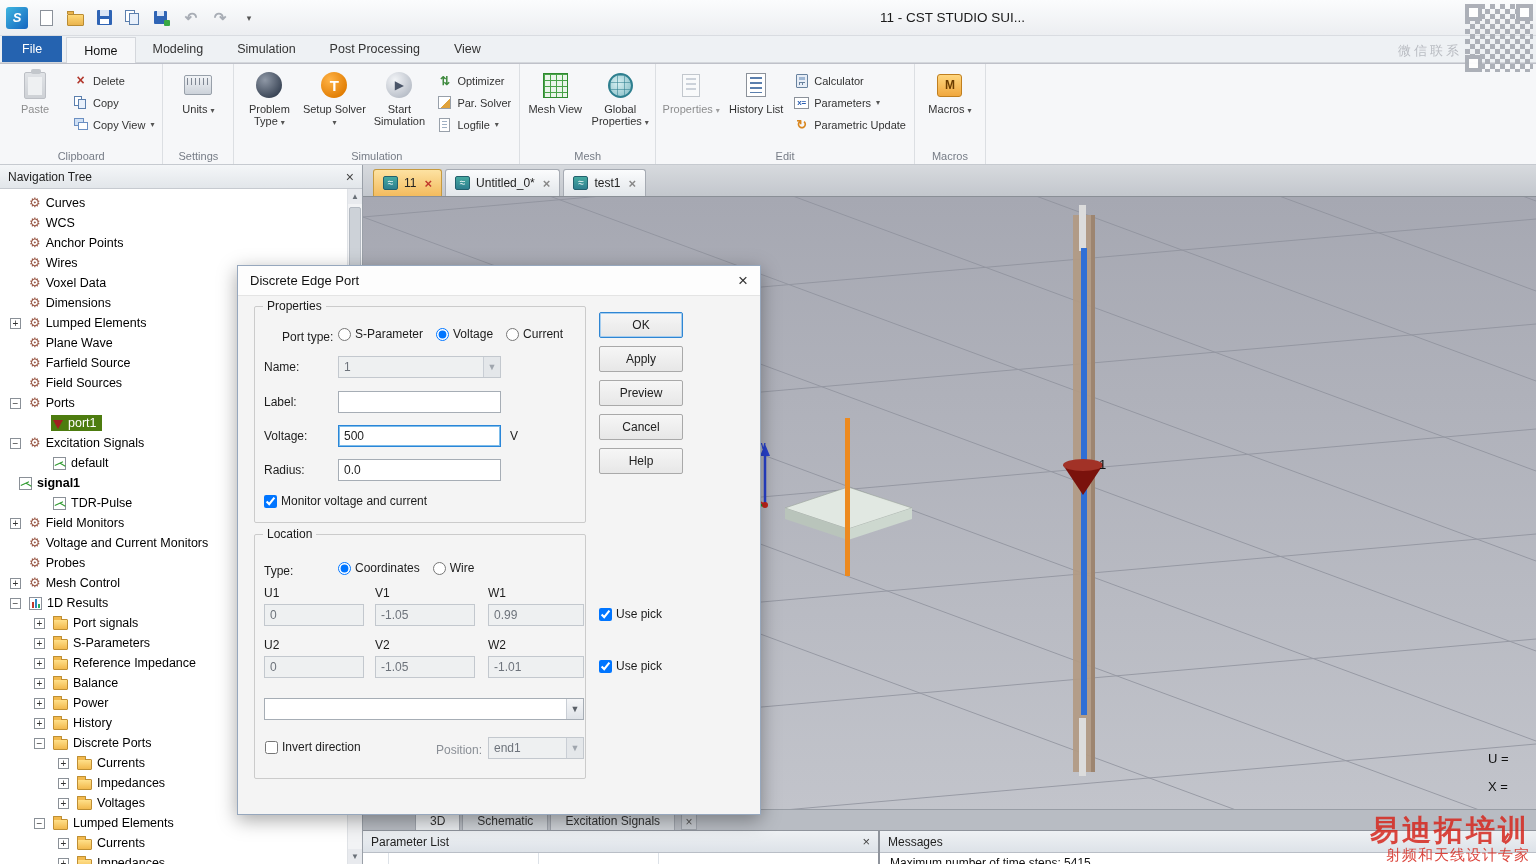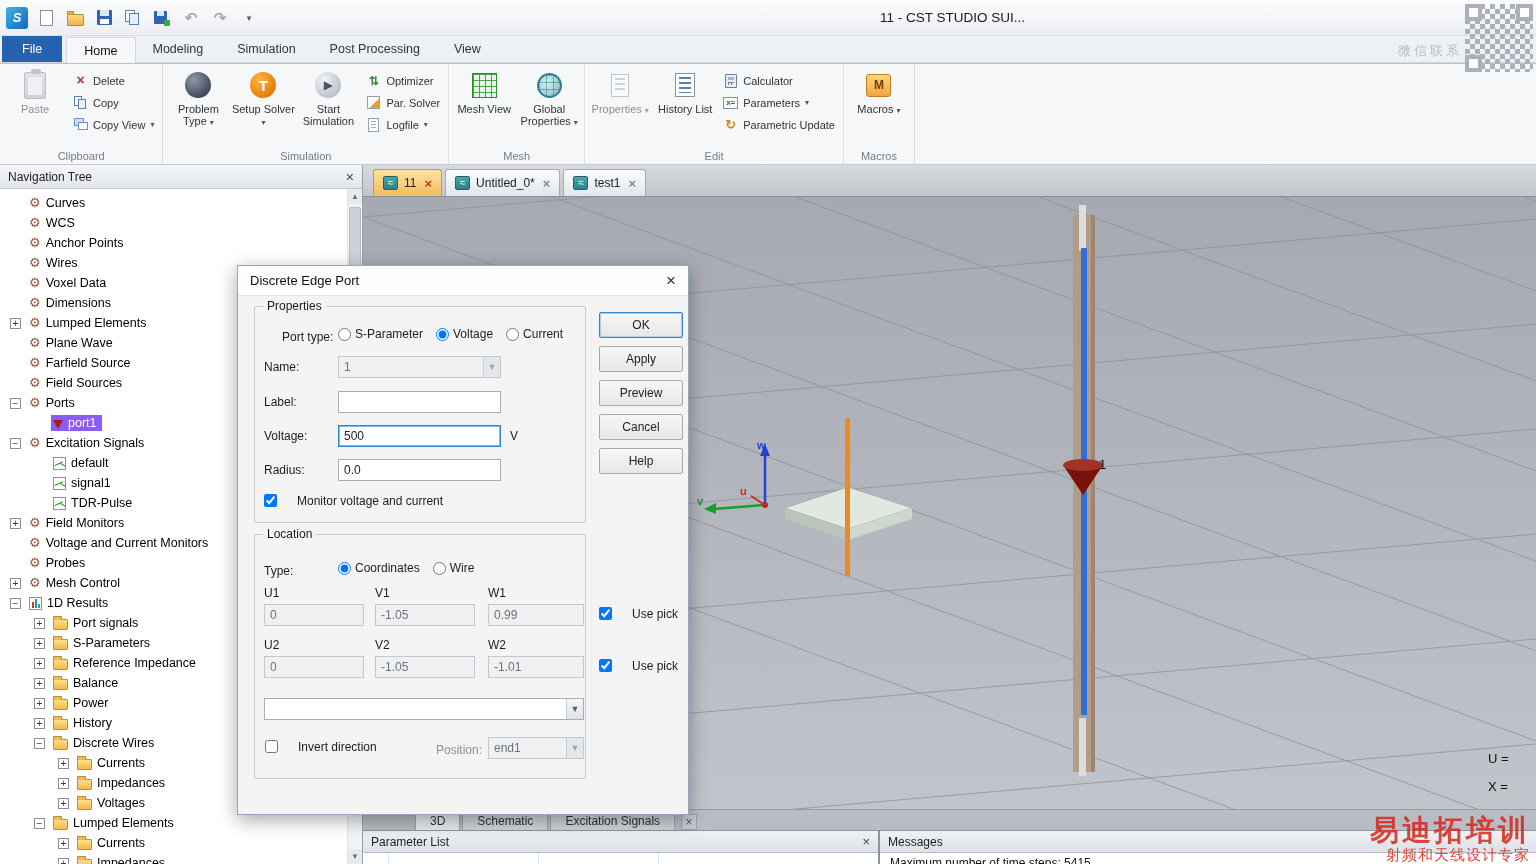--- a/index.html
+++ b/index.html
@@ -45,21 +45,21 @@
 
   
   .nav{position:absolute;left:0;top:165px;width:363px;bottom:0;background:#fff;border-right:1px solid #9aa0a8;display:flex;flex-direction:column;z-index:2}
   .nav-header{height:24px;background:linear-gradient(#f4f6f8,#e2e6ea);border-bottom:1px solid #c6cad0;display:flex;align-items:center;padding:0 8px;font-size:12px;color:#222;flex:0 0 auto}
   .nav-close{margin-left:auto;color:#444;font-size:14px;cursor:default}
   .tree{flex:1;position:relative;overflow:hidden;padding-top:4px;background:#fff}
   .trow{height:20px;display:flex;align-items:center;font-size:12.5px;color:#000;white-space:nowrap}
   .exp{width:11px;height:11px;border:1px solid #8a9097;background:#fff;font-size:10px;line-height:9px;text-align:center;color:#333;margin-right:6px;flex:0 0 auto}
   .exp.hid{visibility:hidden}
   .tinner{display:inline-flex;align-items:center;gap:5px;padding:1px 5px 1px 2px}
-  .tinner.sel{background:#8b5cf6;color:#fff}
+  .tinner.sel{background:#4d7c0f;color:#fff}
   .ti{flex:0 0 auto}
   .fold{position:relative;width:15px;height:11px;background:linear-gradient(#ffe08a,#f2b94d);border:1px solid #bf8f33;border-radius:1px;margin-top:2px}
   .fold:before{content:"";position:absolute;left:-1px;top:-4px;width:7px;height:3px;background:#f2b94d;border:1px solid #bf8f33;border-bottom:none;border-radius:1px 1px 0 0}
   .vscroll{position:absolute;right:0;top:0;bottom:0;width:15px;background:#f2f3f5;border-left:1px solid #dfe2e6}
   .varrow{position:absolute;left:0;width:14px;height:15px;display:flex;align-items:center;justify-content:center;font-size:8px;color:#6a7078;background:#e8eaee}
   .vthumb{position:absolute;left:1px;top:18px;width:12px;height:100px;background:#cdd2d8;border:1px solid #b4bac2;border-radius:2px}
 
   
   .doctabs{position:absolute;left:363px;top:165px;right:0;height:32px;background:linear-gradient(#d7dade,#c3c7cd);border-bottom:1px solid #8a8f96;display:flex;align-items:flex-end;padding-left:10px;gap:3px;z-index:2}
   .dtab{height:27px;display:flex;align-items:center;gap:6px;padding:0 9px;font-size:12px;color:#222;border:1px solid #a6abb3;border-bottom:none;border-radius:3px 3px 0 0;background:linear-gradient(#fbfcfd,#e2e6ea);cursor:default}
@@ -81,40 +81,40 @@
   .bottom{position:absolute;left:363px;top:830px;right:0;bottom:0;display:flex;z-index:2;border-top:1px solid #8f949c}
   .param-panel{width:517px;border-right:2px solid #8f949c;display:flex;flex-direction:column;background:#fff}
   .msg-panel{flex:1;display:flex;flex-direction:column;background:#fff}
   .panel-header{height:22px;background:linear-gradient(#eef1f4,#dde2e8);border-bottom:1px solid #b9bec6;display:flex;align-items:center;padding:0 8px;font-size:12px;color:#222;flex:0 0 auto}
   .panel-close{margin-left:auto;color:#444;font-size:13px}
   .param-body{flex:1;display:flex}
   .param-body .cell{border-right:1px solid #dde2e8;height:100%}
   .msg-body{flex:1;font-size:12px;color:#111;padding:3px 10px;white-space:nowrap;overflow:hidden}
 
   
-  .dialog{position:absolute;left:237px;top:265px;width:452px;height:550px;background:#f4f4f4;border:1px solid #96a7bd;box-shadow:0 5px 18px rgba(0,0,0,.35);z-index:50}
+  .dialog{position:absolute;left:237px;top:265px;width:524px;height:550px;background:#f4f4f4;border:1px solid #96a7bd;box-shadow:0 5px 18px rgba(0,0,0,.35);z-index:50}
   .dlg-title{height:30px;background:#fdfdfd;border-bottom:1px solid #e4e4e4;display:flex;align-items:center;padding:0 12px;font-size:13px;color:#111}
   .dlg-close{margin-left:auto;font-size:17px;color:#333;line-height:16px}
   .dlg-body{position:relative;height:520px;font-size:12px}
   .grp{position:absolute;border:1px solid #cbcbcb;border-radius:2px}
   .grp .glab2{position:absolute;top:-8px;left:8px;background:#f4f4f4;padding:0 4px;font-size:12px;color:#1a1a1a}
   .flabel{position:absolute;font-size:12px;color:#1c1c1c;white-space:nowrap}
   .flabel.gray{color:#8a8f96}
   .radios{position:absolute;display:flex;align-items:center;gap:13px;font-size:12px}
   .ropt{display:flex;align-items:center;gap:4px;white-space:nowrap}
   .ropt input{width:13px;height:13px;margin:0}
   .dinput{position:absolute;height:22px;border:1px solid #a6adb5;background:#fff;font-size:12px;padding:0 5px;font-family:inherit;color:#222}
   .dinput.disabled{background:#eef0f1;color:#6d737b;border-color:#c3c8ce}
   .dinput.focus{border-color:#2a86d8;box-shadow:0 0 0 1px #7fbdea inset}
   .combo{position:absolute;height:22px;background:#fff;border:1px solid #a6adb5;display:flex;align-items:center;font-size:12px;padding-left:5px;color:#222}
   .combo .cval{overflow:hidden;white-space:nowrap}
   .combo .carr{margin-left:auto;width:17px;height:100%;display:flex;align-items:center;justify-content:center;font-size:9px;color:#5a6068;border-left:1px solid #c9ced5;background:linear-gradient(#f5f6f8,#dfe3e8)}
   .combo.disabled{background:#eef0f1;color:#6d737b;border-color:#c3c8ce}
   .combo.disabled .carr{color:#a0a6ae;background:#e4e7ea}
-  .dchk{position:absolute;display:flex;align-items:flex-start;gap:20px;font-size:12px;color:#1c1c1c;white-space:nowrap}
+  .dchk{position:absolute;display:flex;align-items:center;gap:4px;font-size:12px;color:#1c1c1c;white-space:nowrap}
   .dchk input{width:13px;height:13px;margin:0}
   .dbtn{position:static;width:84px;height:26px;background:linear-gradient(#f6f6f6,#e7e7e7);border:1px solid #a9a9a9;font-size:12px;color:#222;font-family:inherit;border-radius:2px}
   .dbtn.primary{border:1px solid #2f86d3;box-shadow:0 0 0 1px #a5cdef inset}
   .dlg-buttons{position:absolute;left:361px;top:16px;display:flex;flex-direction:column;gap:8px}
 </style>
 </head>
 <body>
 
 <div class="titlebar">
   <div class="qat" id="qat">
@@ -215,20 +215,33 @@
             <span class="dd">▾</span>
           </div>
         </div>
       </div>
       <div class="glabel">Clipboard</div>
     </div>
     <div class="rgroup">
       <div class="rgc">
         <div class="bigbtn">
           <span class="bicon">
+            <span class="ico" style="position:relative;width:28px;height:20px;border:1px solid #98a0aa;background:linear-gradient(#f2f4f7,#ccd2da);border-radius:2px">
+              <span style="position:absolute;left:2px;top:2px;right:2px;height:7px;background:repeating-linear-gradient(90deg,#7e8692 0 1px,transparent 1px 4px)"></span>
+            </span>
+          </span>
+          <span class="blabel">Units <span class="dd">▾</span></span>
+        </div>
+      </div>
+      <div class="glabel">Settings</div>
+    </div>
+    <div class="rgroup">
+      <div class="rgc">
+        <div class="bigbtn">
+          <span class="bicon">
             <span class="ico" style="width:26px;height:26px;border-radius:50%;background:radial-gradient(circle at 9px 8px,#8f98a6,#3a4556 75%)"></span>
           </span>
           <span class="blabel">Problem Type <span class="dd">▾</span></span>
         </div>
         <div class="bigbtn">
           <span class="bicon">
             <span class="ico" style="width:26px;height:26px;border-radius:50%;background:radial-gradient(circle at 9px 8px,#ffb347,#e07b00 78%);color:#fff;font-weight:bold;display:inline-flex;align-items:center;justify-content:center;font-size:15px">T</span>
           </span>
           <span class="blabel">Setup Solver <span class="dd">▾</span></span>
         </div>
@@ -441,21 +454,21 @@
       <div class="trow" style="padding-left: 34px;">
         <span class="exp hid"></span>
         <span class="tinner">
           <span class="ti" style="position:relative;width:13px;height:13px;background:#fff;border:1px solid #8a9097">
             <span style="position:absolute;left:1px;top:5px;width:9px;height:4px;border-top:1px solid #2d9a2d;transform:rotate(-25deg)"></span>
             <span style="position:absolute;left:5px;top:6px;width:6px;height:4px;border-top:1px solid #2d9a2d;transform:rotate(30deg)"></span>
           </span>
           <span class="tlabel">default</span>
         </span>
       </div>
-      <div class="trow" style="padding-left: 34px;">
+      <div class="trow" style=" font-weight: bold;">
         <span class="exp hid"></span>
         <span class="tinner">
           <span class="ti" style="position:relative;width:13px;height:13px;background:#fff;border:1px solid #8a9097">
             <span style="position:absolute;left:1px;top:5px;width:9px;height:4px;border-top:1px solid #2d9a2d;transform:rotate(-25deg)"></span>
             <span style="position:absolute;left:5px;top:6px;width:6px;height:4px;border-top:1px solid #2d9a2d;transform:rotate(30deg)"></span>
           </span>
           <span class="tlabel">signal1</span>
         </span>
       </div>
       <div class="trow" style="padding-left: 34px;">
@@ -546,21 +559,21 @@
         <span class="exp">+</span>
         <span class="tinner">
           <span class="ti fold"></span>
           <span class="tlabel">History</span>
         </span>
       </div>
       <div class="trow" style="padding-left: 34px;">
         <span class="exp">−</span>
         <span class="tinner">
           <span class="ti fold"></span>
-          <span class="tlabel">Discrete Wires</span>
+          <span class="tlabel">Discrete Ports</span>
         </span>
       </div>
       <div class="trow" style="padding-left: 58px;">
         <span class="exp">+</span>
         <span class="tinner">
           <span class="ti fold"></span>
           <span class="tlabel">Currents</span>
         </span>
       </div>
       <div class="trow" style="padding-left: 58px;">

